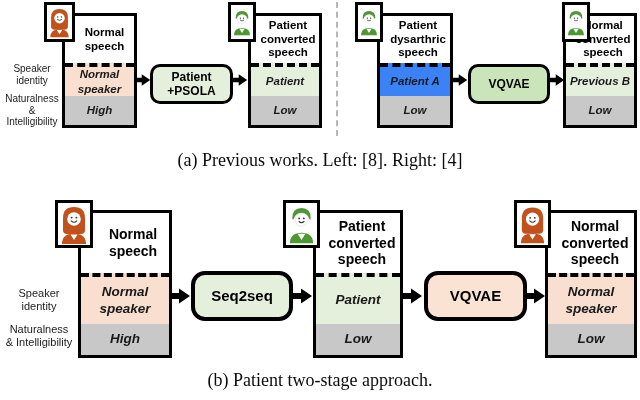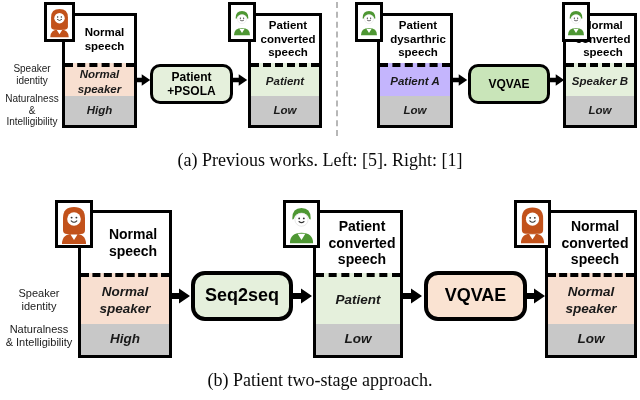--- a/index.html
+++ b/index.html
@@ -29,21 +29,21 @@
   .fb .btitle { font-size:14px; height:60px; padding:0 2px 0 14px; }
   .fb .rid    { height:51px; }
   .fb .rq     { height:31px; }
   .fb .region { font-size:13.5px; }
   .model {
     position:absolute; border:3px solid #000; border-radius:10px;
     display:flex; align-items:center; justify-content:center; text-align:center;
     font-weight:bold; color:#000; white-space:pre-line; line-height:1.2;
     box-sizing:border-box; font-size:12px;
   }
-  .model.big { border-width:4px; border-radius:14px; font-size:18px; }
+  .model.big { border-width:4px; border-radius:14px; font-size:15px; }
   .person {
     position:absolute; background:#fff; border:3px solid #000;
     box-sizing:border-box; padding:1px;
   }
   .person svg { display:block; width:100%; height:100%; }
   .sidelabel {
     position:absolute; text-align:center; color:#222; white-space:pre-line;
     line-height:1.16;
   }
   .fa-label { font-size:10px; width:60px; left:2px; }
@@ -124,21 +124,21 @@
       <div class="region rid" style="background: rgb(229, 240, 220);">Patient</div>
       <div class="region rq" style="background: rgb(200, 200, 200);">Low</div>
     </div>
 
     <div class="divider" style="left:336px; top:2px; height:134px"></div>
 
     <div class="block" style="left:377px; top:13px; width:76px; height:115px">
       <div class="btitle" style="padding-left:8px">Patient
 dysarthric
 speech</div>
-      <div class="region rid" style="background: #c4b5fd;">Patient A</div>
+      <div class="region rid" style="background: #3b82f6;">Patient A</div>
       <div class="region rq" style="background: rgb(200, 200, 200);">Low</div>
     </div>
 
     <div class="arrow" style="left:451px; top:73px; width:17px; height:14px">
       <svg viewBox="0 0 22 18">
           <use href="#g-arrow"></use>
         </svg>
     </div>
 
     <div class="model" style="left: 468px; top: 64px; width: 82px; height: 40px; background: rgb(201, 229, 185);">VQVAE</div>
@@ -146,21 +146,21 @@
     <div class="arrow" style="left:548px; top:73px; width:17px; height:14px">
       <svg viewBox="0 0 22 18">
           <use href="#g-arrow"></use>
         </svg>
     </div>
 
     <div class="block" style="left:563px; top:13px; width:74px; height:115px">
       <div class="btitle" style="padding-left:8px">Normal
 converted
 speech</div>
-      <div class="region rid" style="background: rgb(229, 240, 220);">Speaker B</div>
+      <div class="region rid" style="background: rgb(229, 240, 220);">Previous B</div>
       <div class="region rq" style="background: rgb(200, 200, 200);">Low</div>
     </div>
 
     <div class="person" style="left:44px; top:2px; width:31px; height:40px">
       <svg viewBox="0 0 30 40" style="color: rgb(194, 82, 27);">
           <use href="#g-woman"></use>
         </svg>
     </div>
     <div class="person" style="left:228px; top:2px; width:28px; height:40px">
       <svg viewBox="0 0 30 40" style="color: rgb(78, 151, 51);">
@@ -171,21 +171,21 @@
       <svg viewBox="0 0 30 40" style="color: rgb(78, 151, 51);">
           <use href="#g-man"></use>
         </svg>
     </div>
     <div class="person" style="left:562px; top:2px; width:28px; height:40px">
       <svg viewBox="0 0 30 40" style="color: rgb(78, 151, 51);">
           <use href="#g-man"></use>
         </svg>
     </div>
 
-    <div class="caption" style="top:150px">(a) Previous works. Left: [5]. Right: [1]</div>
+    <div class="caption" style="top:150px">(a) Previous works. Left: [8]. Right: [4]</div>
   </div>
 
   <div class="fb">
 
     <div class="sidelabel fb-label" style="top:287px">Speaker
 identity</div>
     <div class="sidelabel fb-label" style="top:323px">Naturalness
 &amp; Intelligibility</div>
 
     <div class="block" style="left:78px; top:210px; width:94px; height:148px; border-width:3.5px">

